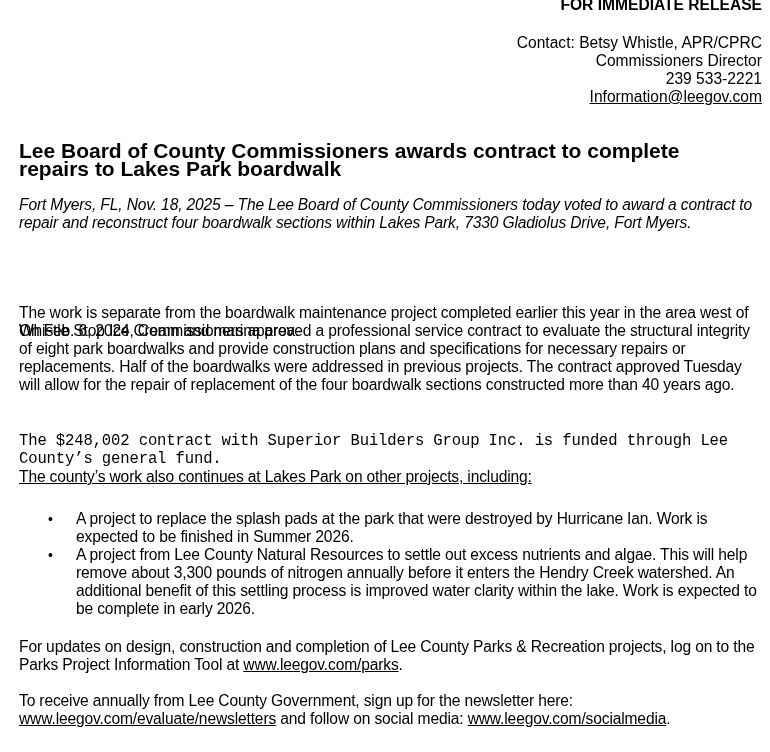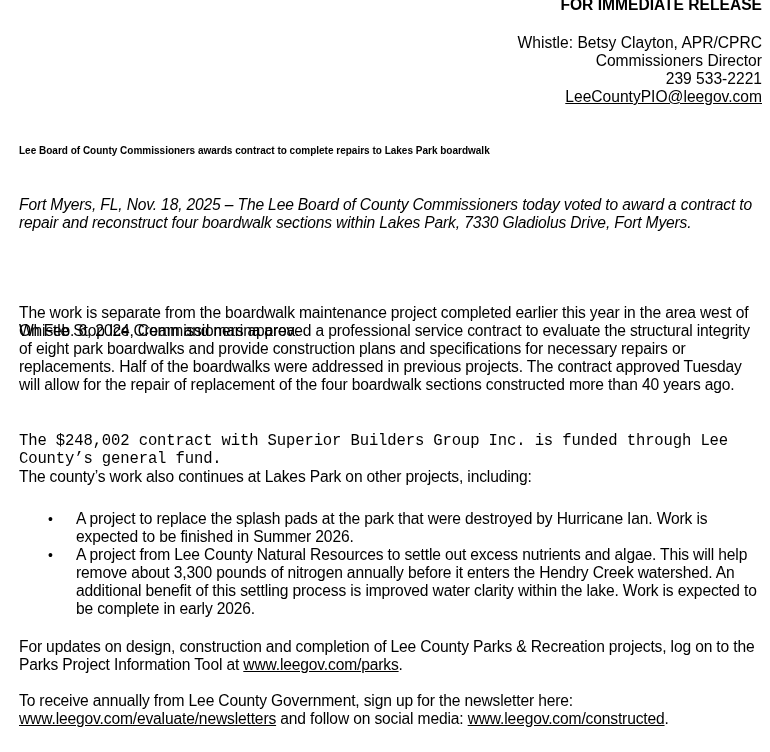--- a/index.html
+++ b/index.html
@@ -12,62 +12,62 @@
     position: absolute; right: 8px; top: -4px;
     font-weight: bold; font-size: 15.6px; text-align: right;
   }
   .contact {
     position: absolute; right: 8px; top: 34px; text-align: right;
   }
   .contact div { white-space: nowrap; }
   a, .link { color: #000; text-decoration: underline; }
   .headline {
     position: absolute; left: 19px; top: 142px; width: 700px;
-    font-weight: bold; font-size: 10px; line-height: 18px;
+    font-weight: bold; font-size: 21px; line-height: 18px;
   }
   .para { position: absolute; left: 19px; width: 745px; margin: 0; letter-spacing: -0.15px; }
   ul.bullets {
     position: absolute; left: 19px; top: 510px; width: 745px;
     margin: 0; padding: 0; list-style: none;
   }
   ul.bullets li { position: relative; padding-left: 57px; letter-spacing: -0.15px; }
   ul.bullets li .bullet {
     position: absolute; left: 29px; top: 0; font-size: 14px;
   }
 </style>
 </head>
 <body>
 
 <div>
 
   <div class="release">FOR IMMEDIATE RELEASE</div>
 
   <div class="contact">
-    <div>Whistle: Betsy Clayton, APR/CPRC</div>
+    <div>Contact: Betsy Whistle, APR/CPRC</div>
     <div>Commissioners Director</div>
     <div>239 533-2221</div>
-    <div><a class="link">LeeCountyPIO@leegov.com</a></div>
+    <div><a class="link">Information@leegov.com</a></div>
   </div>
 
   <div class="headline">Lee Board of County Commissioners awards contract to complete repairs to Lakes Park boardwalk</div>
 
   <p class="para" style="top:196px;font-style:italic;">Fort Myers, FL, Nov. 18, 2025 – The Lee Board of County Commissioners today voted to award a contract to repair and reconstruct four boardwalk sections within Lakes Park, 7330 Gladiolus Drive, Fort Myers.</p>
   <p class="para" style="top:268px;margin-top:36px;">The work is separate from the boardwalk maintenance project completed earlier this year in the area west of Whistle Stop Ice Cream and marina area.</p>
   <p class="para" style="top:322px;">On Feb. 6, 2024, Commissioners approved a professional service contract to evaluate the structural integrity of eight park boardwalks and provide construction plans and specifications for necessary repairs or replacements. Half of the boardwalks were addressed in previous projects. The contract approved Tuesday will allow for the repair of replacement of the four boardwalk sections constructed more than 40 years ago.</p>
   <p class="para" style="top:432px;font-family:Liberation Mono, monospace;">The $248,002 contract with Superior Builders Group Inc. is funded through Lee County’s general fund.</p>
-  <p class="para" style="top:468px;">The county’s work also continues at Lakes Park on other projects, including:</p>
+  <p class="para" style="top:468px;text-decoration:underline;">The county’s work also continues at Lakes Park on other projects, including:</p>
 
   <ul class="bullets">
     <li>
       <span class="bullet">•</span>
       <span>A project to replace the splash pads at the park that were destroyed by Hurricane Ian. Work is expected to be finished in Summer 2026.</span>
     </li>
     <li>
       <span class="bullet">•</span>
       <span>A project from Lee County Natural Resources to settle out excess nutrients and algae. This will help remove about 3,300 pounds of nitrogen annually before it enters the Hendry Creek watershed. An additional benefit of this settling process is improved water clarity within the lake. Work is expected to be complete in early 2026.</span>
     </li>
   </ul>
 
   <p class="para" style="top:638px;"><span>For updates on design, construction and completion of Lee County Parks &amp; Recreation projects, log on to the Parks Project Information Tool at </span><a class="link">www.leegov.com/parks</a><span>.</span></p>
 
-  <p class="para" style="top:692px;"><span>To receive annually from Lee County Government, sign up for the newsletter here: </span><a class="link">www.leegov.com/evaluate/newsletters</a><span> and follow on social media: </span><a class="link">www.leegov.com/constructed</a><span>.</span></p>
+  <p class="para" style="top:692px;"><span>To receive annually from Lee County Government, sign up for the newsletter here: </span><a class="link">www.leegov.com/evaluate/newsletters</a><span> and follow on social media: </span><a class="link">www.leegov.com/socialmedia</a><span>.</span></p>
 
 </div>
 
 </body></html>

